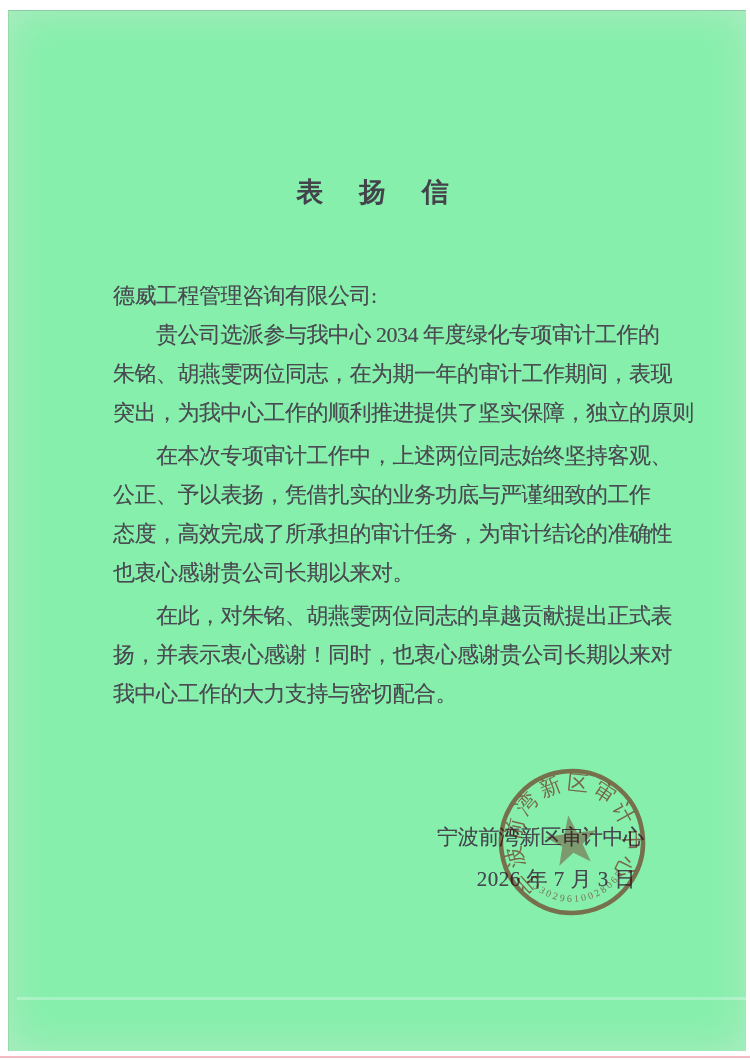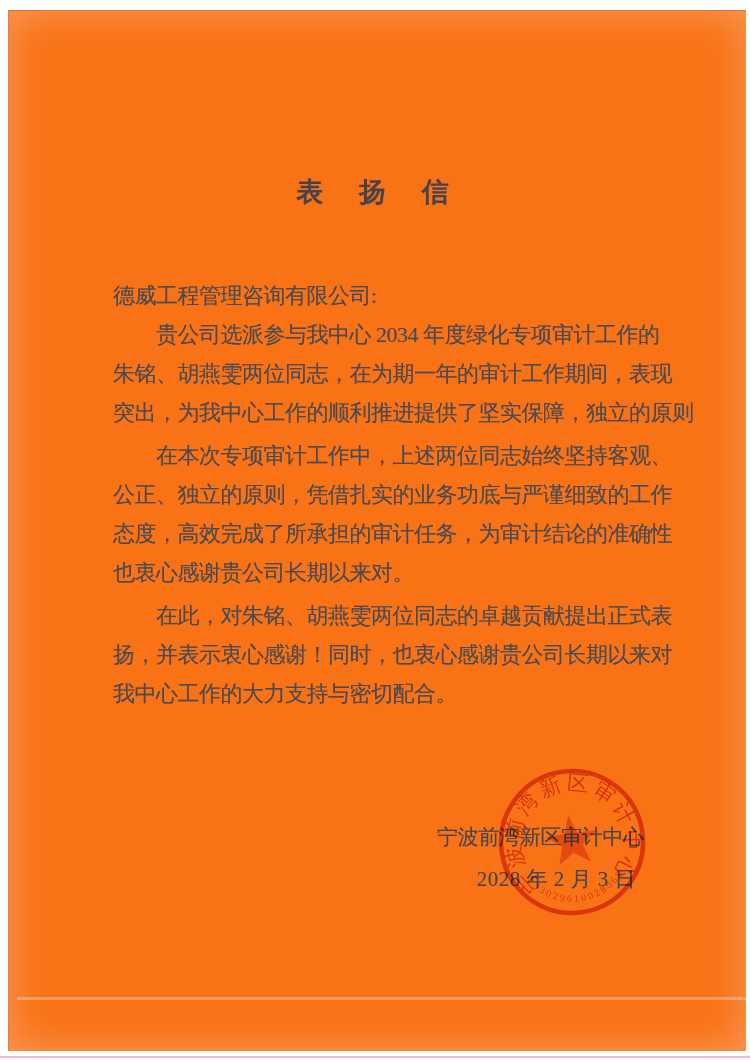--- a/index.html
+++ b/index.html
@@ -14,21 +14,21 @@
     background: #ffffff;
     overflow: hidden;
     font-family: "Liberation Serif", "DejaVu Serif", serif;
   }
   .paper {
     position: absolute;
     left: 8px;
     top: 10px;
     width: 737px;
     height: 1040px;
-    background: #f97316;
+    background: #86efac;
     border-top: 1px solid rgba(150,125,130,0.30);
     border-left: 1px solid rgba(190,160,165,0.25);
     box-shadow: inset 0 0 40px rgba(255,230,234,0.35);
     color: #4a4b52;
   }
   .scan-band {
     position: absolute;
     left: 8px;
     top: 986px;
     width: 737px;
@@ -111,30 +111,30 @@
   <div class="paper">
 
     <div class="title">表 扬 信</div>
 
     <div class="body-block">
       <div class="line">德威工程管理咨询有限公司:</div>
       <div class="line">　　贵公司选派参与我中心 2034 年度绿化专项审计工作的</div>
       <div class="line">朱铭、胡燕雯两位同志，在为期一年的审计工作期间，表现</div>
       <div class="line">突出，为我中心工作的顺利推进提供了坚实保障，独立的原则</div>
       <div class="line para">　　在本次专项审计工作中，上述两位同志始终坚持客观、</div>
-      <div class="line">公正、独立的原则，凭借扎实的业务功底与严谨细致的工作</div>
+      <div class="line">公正、予以表扬，凭借扎实的业务功底与严谨细致的工作</div>
       <div class="line">态度，高效完成了所承担的审计任务，为审计结论的准确性</div>
       <div class="line">也衷心感谢贵公司长期以来对。</div>
       <div class="line para">　　在此，对朱铭、胡燕雯两位同志的卓越贡献提出正式表</div>
       <div class="line">扬，并表示衷心感谢！同时，也衷心感谢贵公司长期以来对</div>
       <div class="line">我中心工作的大力支持与密切配合。</div>
     </div>
 
     <div class="signature">宁波前湾新区审计中心</div>
-    <div class="date">2028 年 2 月 3 日</div>
+    <div class="date">2026 年 7 月 3 日</div>
 
     <svg class="seal" viewBox="0 0 170 170">
       <g transform="rotate(-8 85 85)">
         <circle cx="85" cy="85" r="71" fill="none" stroke="#d8514a" stroke-width="4.5" opacity="0.78"></circle>
         <path id="sealArcTop" d="M 50.2 123.6 A 52 52 0 1 1 119.8 123.6" fill="none"></path>
         <path id="sealArcBottom" d="M 36.5 120.3 A 60 60 0 0 0 133.5 120.3" fill="none"></path>
         <polygon opacity="0.52" fill="#d8514a" points="85,58 91.35,76.26 110.68,76.66 95.27,88.34 100.87,106.84 85,95.8 69.13,106.84 74.73,88.34 59.32,76.66 78.65,76.26"></polygon>
         <text font-size="21" opacity="0.82">
           <textPath href="#sealArcTop" startOffset="2" textLength="246" lengthAdjust="spacing">宁波前湾新区审计中心</textPath>
         </text>

